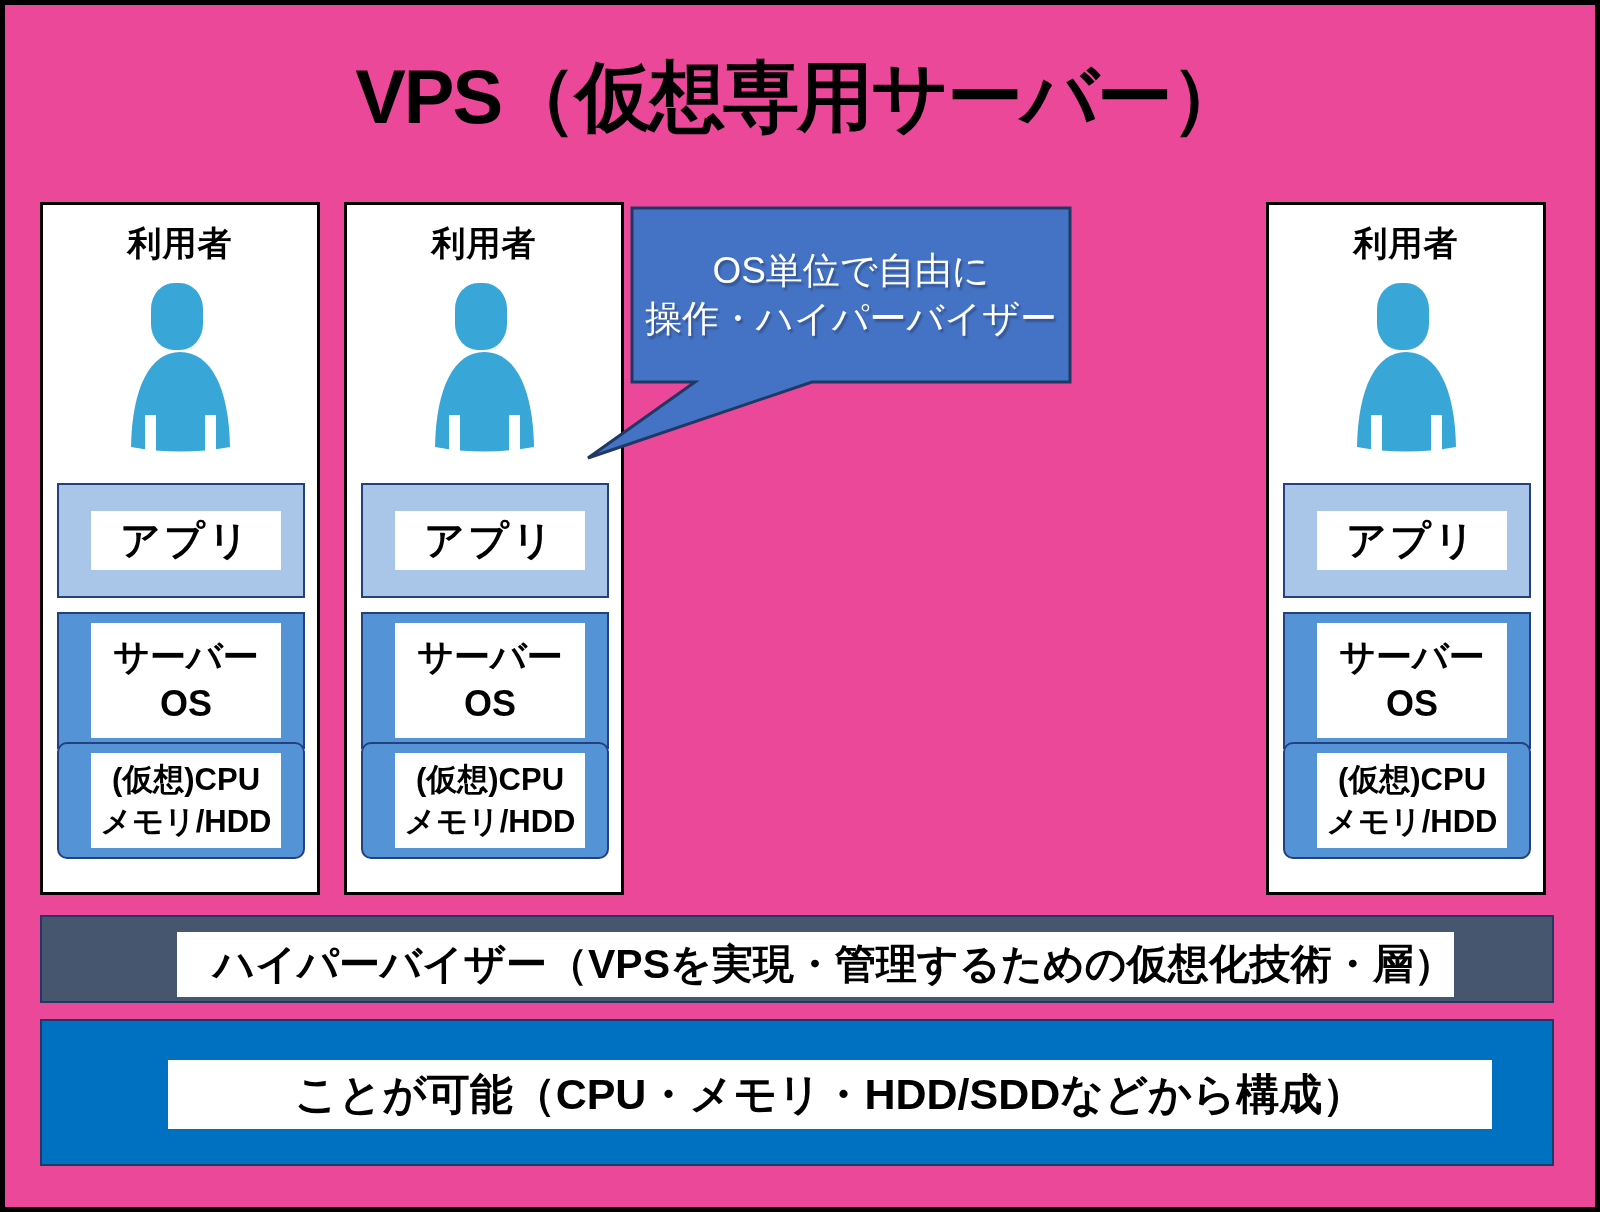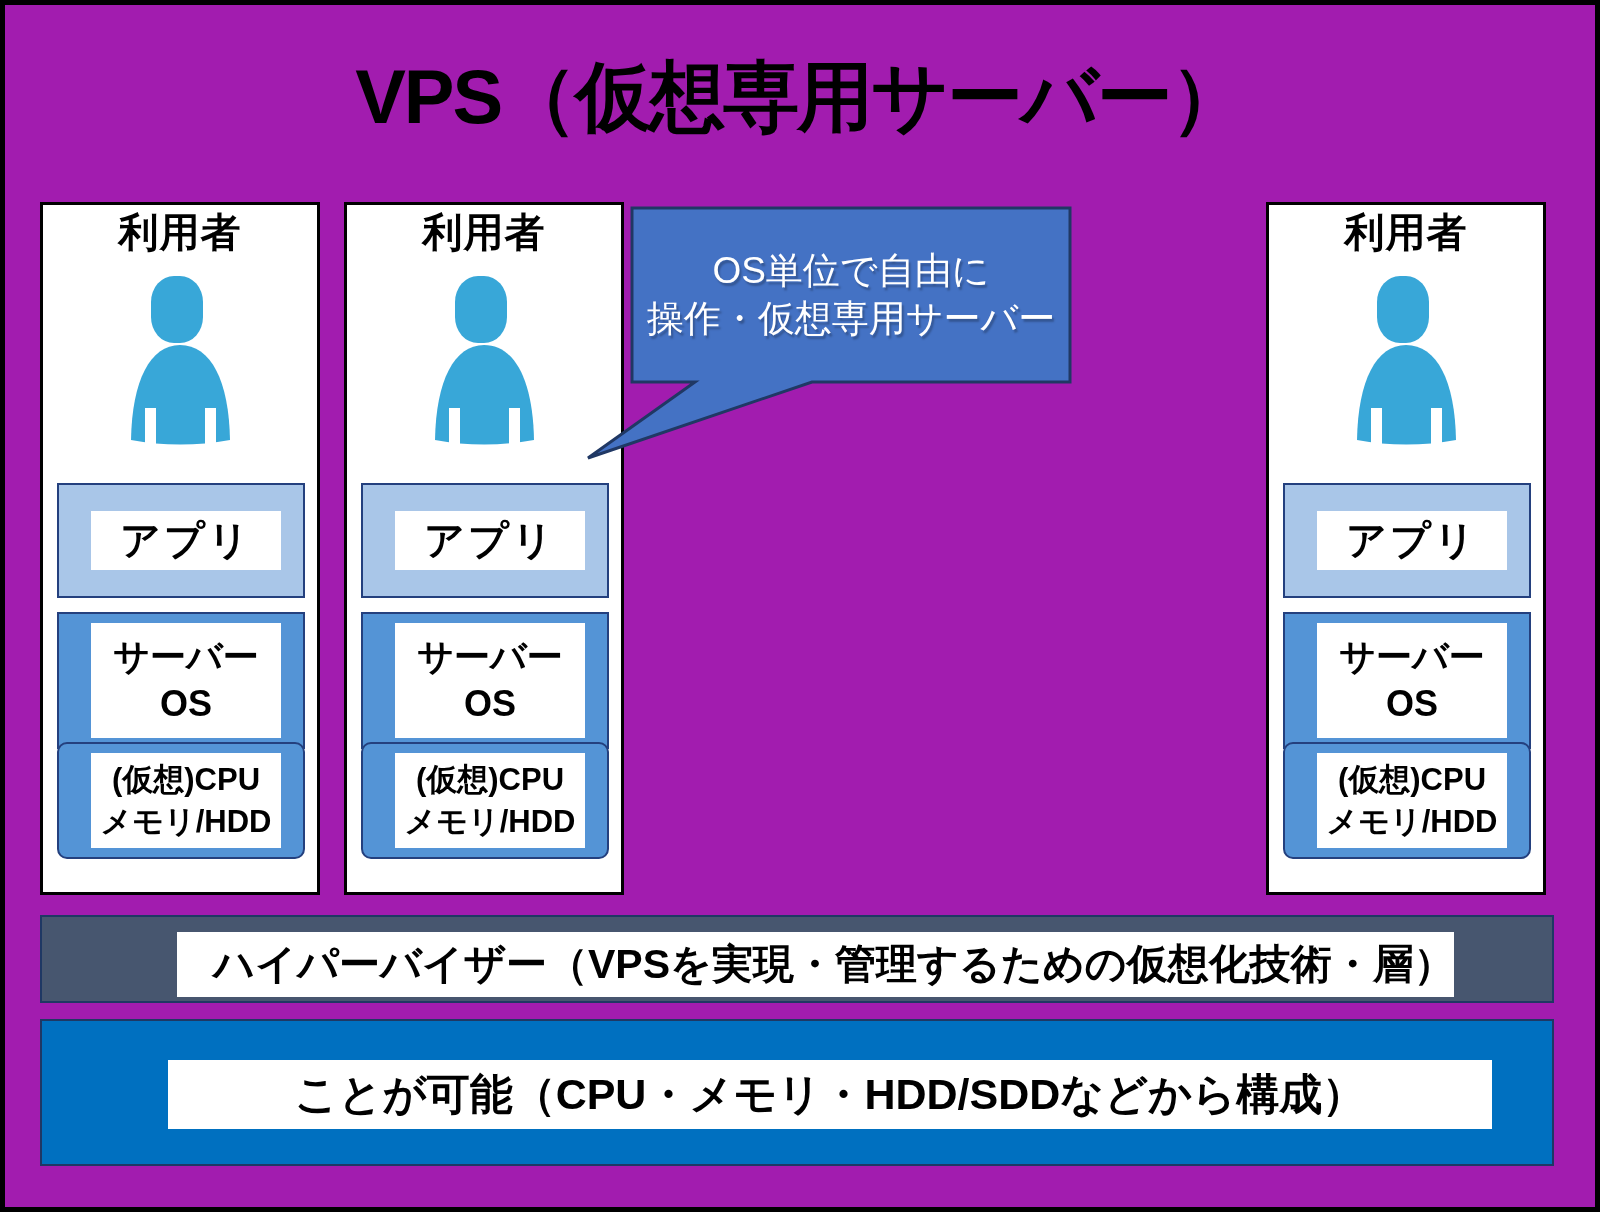--- a/index.html
+++ b/index.html
@@ -1,20 +1,20 @@
 <!DOCTYPE html>
 <html style="--person: #38A7D8; --bubble-fill: #4472C4; --bubble-border: #203864; --app-fill: #A9C6E8; --os-fill: #5494D6; --box-border: #24407E; --hypervisor-fill: #47566F; --hypervisor-border: #1F3864; --physical-fill: #0070C0; --outline: #000000;"><head>
 <meta charset="utf-8">
 <style>
   html,body { margin:0; padding:0; background:#ffffff; }
   * { box-sizing:border-box; }
   .canvas {
     position:relative;
     width:1600px; height:1212px;
-    background:#a21caf;
+    background:#ec4899;
     border:5px solid #000;
     font-family:"Liberation Sans","DejaVu Sans",sans-serif;
     font-weight:900;
     color:#000;
     overflow:hidden;
   }
   .title {
     position:absolute; top:42px; left:0; right:0;
     margin:0; text-align:center;
     font-size:76px; font-weight:900; letter-spacing:-2px;
@@ -22,22 +22,22 @@
   }
   
   .column {
     position:absolute; top:197px; width:280px; height:693px;
     background:#fff; border:3px solid #000;
   }
   .col-0 { left:35px; }
   .col-1 { left:339px; }
   .col-2 { left:1261px; }
   .user-label {
-    text-align:center;
-    font-size:40px; font-weight:900; letter-spacing:1px;
+    margin-top:16px; text-align:center;
+    font-size:34px; font-weight:900; letter-spacing:1px;
   }
   .person { display:block; margin:16px auto 0; width:111px; height:172px; }
   .box {
     position:absolute; left:14px; right:12px;
     border:2px solid var(--box-border,#24407E);
   }
   .app-box { top:278px; height:115px; background:var(--app-fill,#A9C6E8); }
   .os-box  { top:407px; height:137px; background:var(--os-fill,#5494D6);padding-left:42px; }
   .cpu-box { top:537px; height:117px; background:var(--os-fill,#5494D6);border-radius:10px; }
   .box-inner {
@@ -166,21 +166,21 @@
         <span>メモリ/HDD</span>
       </div>
     </div>
   </div>
 
   <svg class="bubble-shape" viewBox="0 0 500 270" aria-hidden="true">
     <path d="M57,8 H495 V182 H237 L13,258 L120,182 H57 Z" style="fill:var(--bubble-fill,#4472C4);stroke:var(--bubble-border,#203864);stroke-width:3;stroke-linejoin:miter"></path>
   </svg>
   <div class="bubble-text">
     <div>OS単位で自由に</div>
-    <div>操作・仮想専用サーバー</div>
+    <div>操作・ハイパーバイザー</div>
   </div>
 
   <div class="hv-bar">
     <div class="hv-inner">
       <span>ハイパーバイザー（VPSを実現・管理するための仮想化技術・層）</span>
     </div>
   </div>
 
   <div class="ps-bar">
     <div class="ps-inner">

